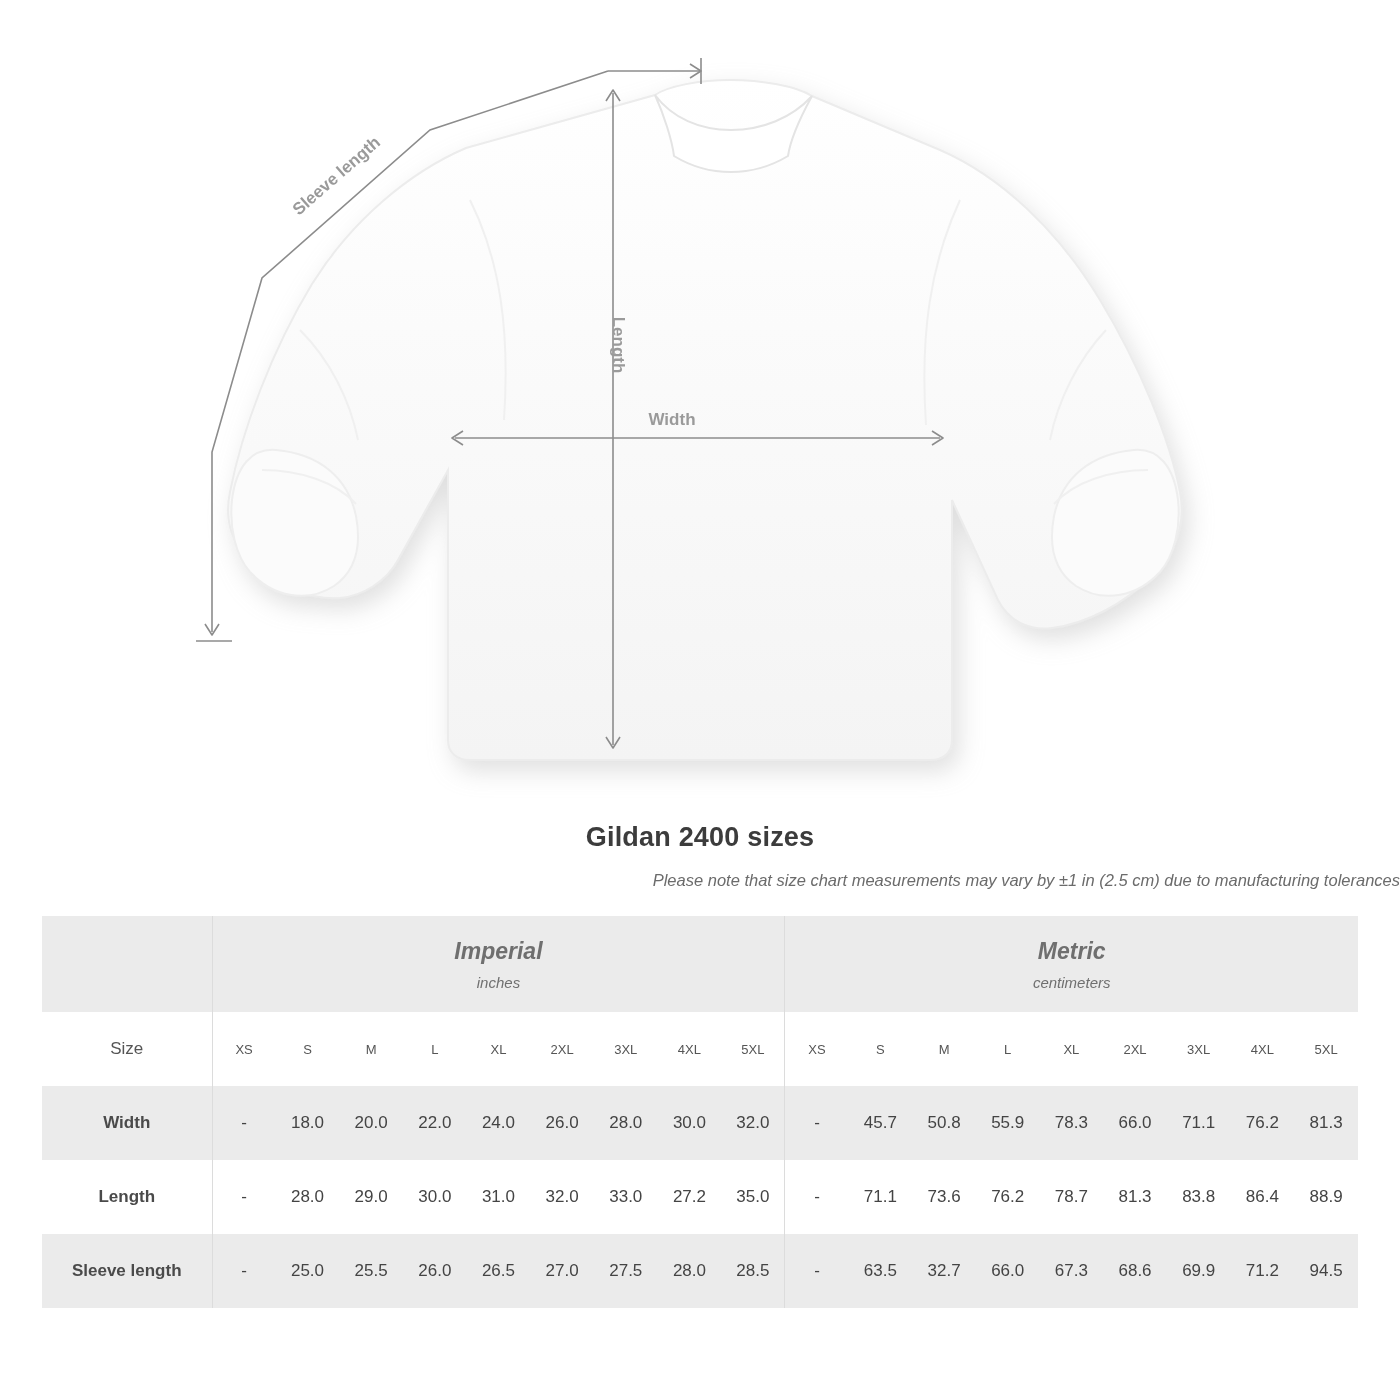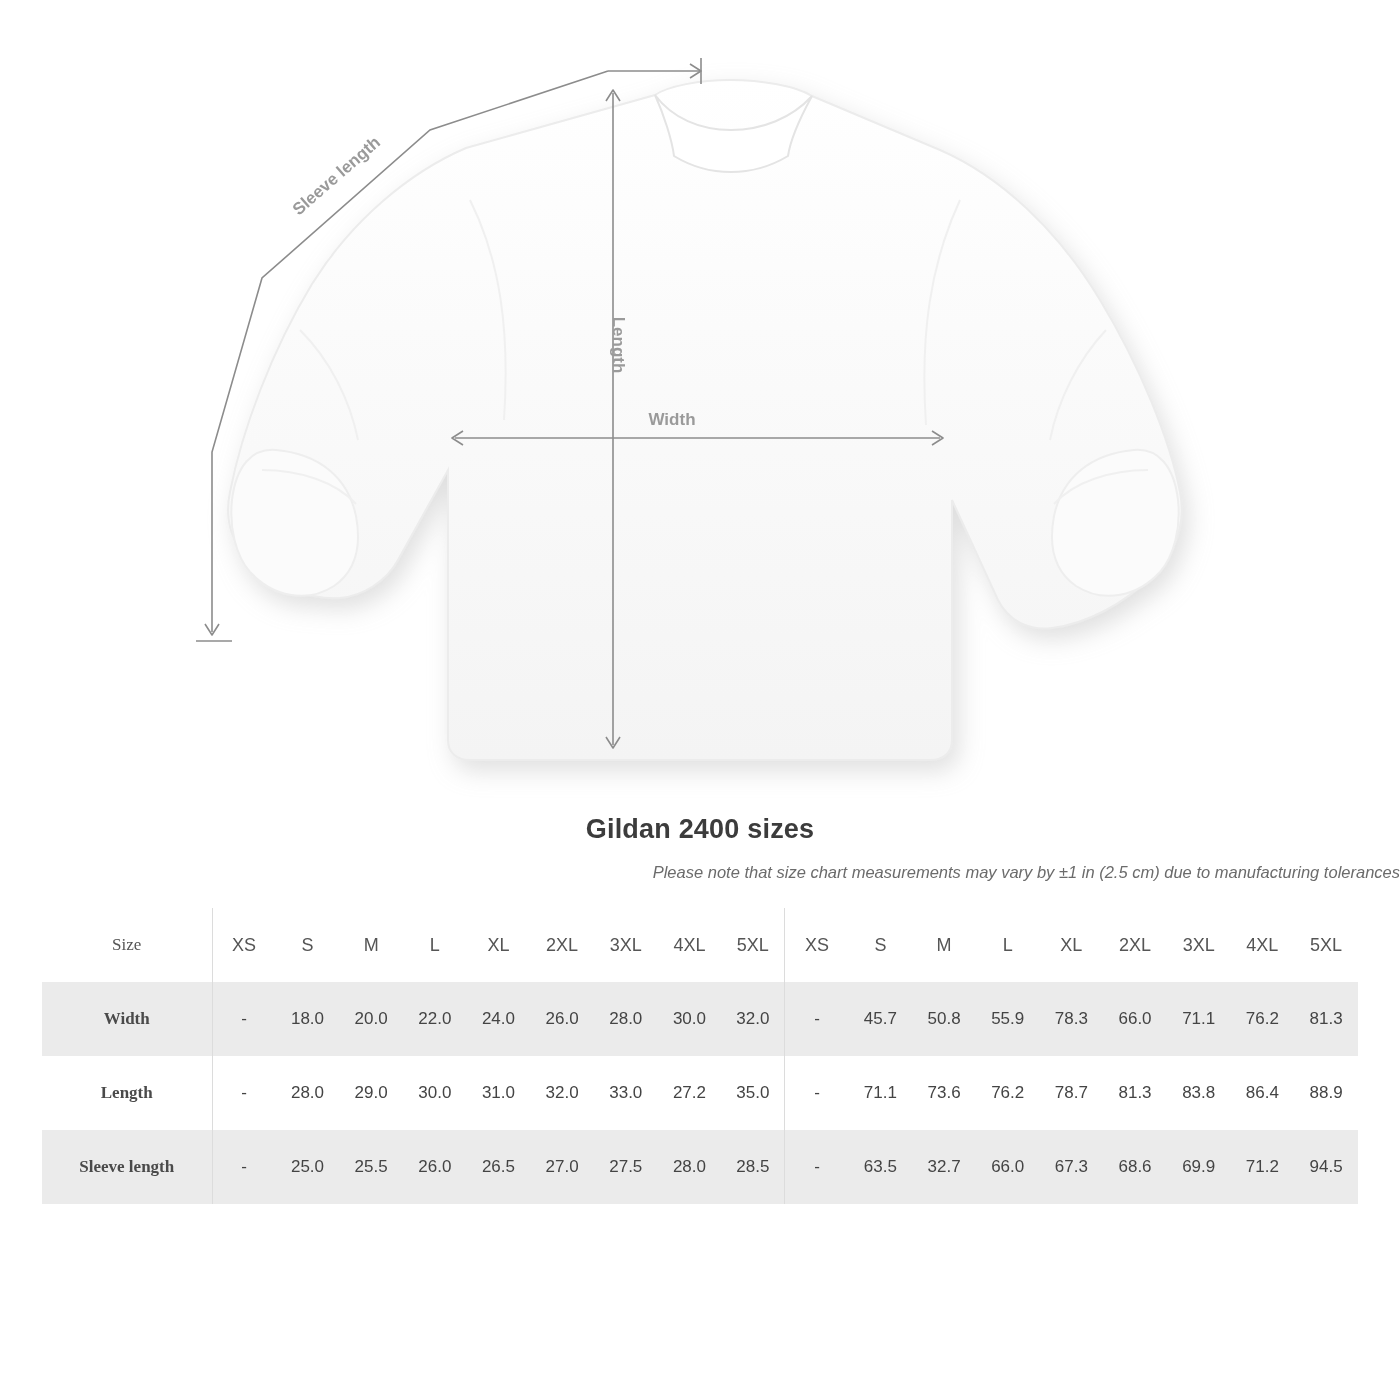--- a/index.html
+++ b/index.html
@@ -26,21 +26,21 @@
     width: 1400px;
     height: 800px;
   }
   .illustration svg {
     display: block;
   }
 
   
   .title-block {
     text-align: center;
-    margin-top: 14px;
+    margin-top: 22px;
   }
   .chart-title {
     font-size: 27px;
     font-weight: bold;
     color: #3c3c3c;
     letter-spacing: 0.2px;
   }
   .chart-note {
     font-size: 16.5px;
     font-style: italic;
@@ -84,21 +84,21 @@
     color: #6f6f6f;
     margin-top: 9px;
   }
 
   
   .size-row td {
     height: 74px;
     vertical-align: middle;
     text-align: center;
     background: #ffffff;
-    font-size: 18px;
+    font-size: 13px;
     font-weight: bold;
     color: #555555;
   }
   .size-row td.rowlabel {
     font-size: 17px;
   }
 
   
   .data-row td {
     height: 74px;
@@ -112,21 +112,20 @@
   }
   .data-row.plain td {
     background: #ffffff;
   }
   .data-row td.rowlabel {
     font-weight: bold;
     color: #4a4a4a;
   }
   .rowlabel {
     width: 170px;
-    font-family: Liberation Serif, serif;
   }
   .vline {
     border-left: 1px solid #dcdcdc;
   }
 </style>
 </head>
 <body>
 
 <div class="page">
 
@@ -228,20 +227,31 @@
 
   <div class="table-wrap">
     <table class="size-chart">
       <colgroup>
         <col class="rowlabel">
         <col span="9">
         <col span="9">
       </colgroup>
       <tbody>
 
+        <tr class="sys-row">
+          <td></td>
+          <td colspan="9" class="vline">
+            <div class="sys-name">Imperial</div>
+            <div class="sys-unit">inches</div>
+          </td>
+          <td colspan="9" class="vline">
+            <div class="sys-name">Metric</div>
+            <div class="sys-unit">centimeters</div>
+          </td>
+        </tr>
 
         <tr class="size-row">
           <td class="rowlabel">Size</td>
           <td class="vline">XS</td>
           <td>S</td>
           <td>M</td>
           <td>L</td>
           <td>XL</td>
           <td>2XL</td>
           <td>3XL</td>

